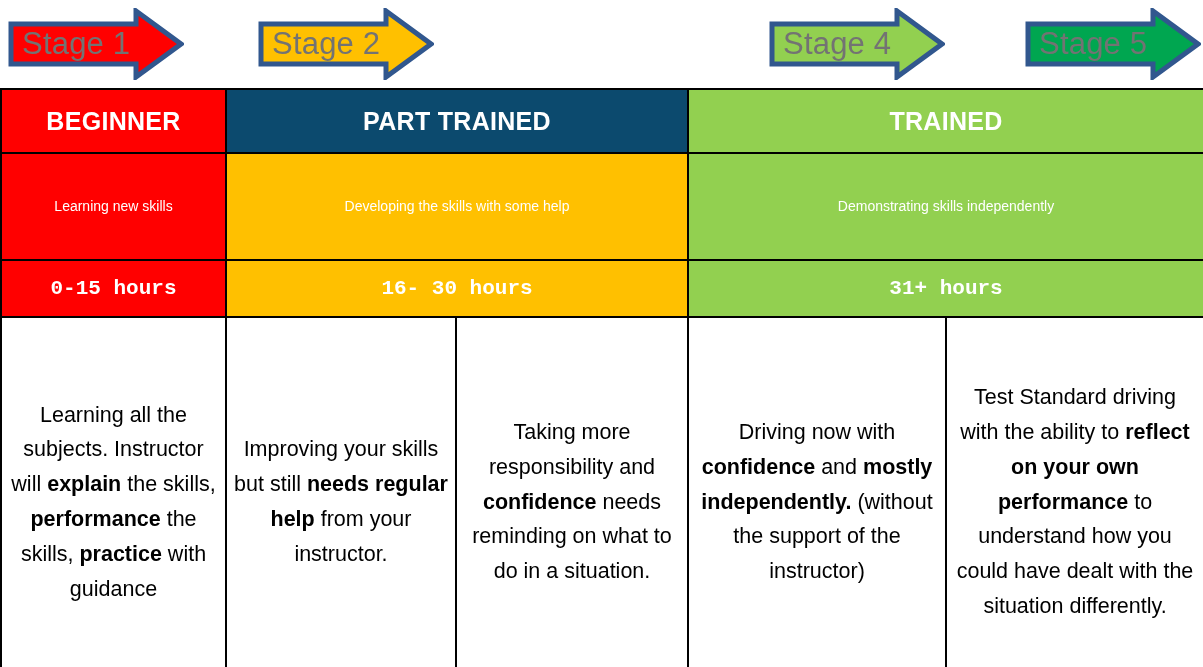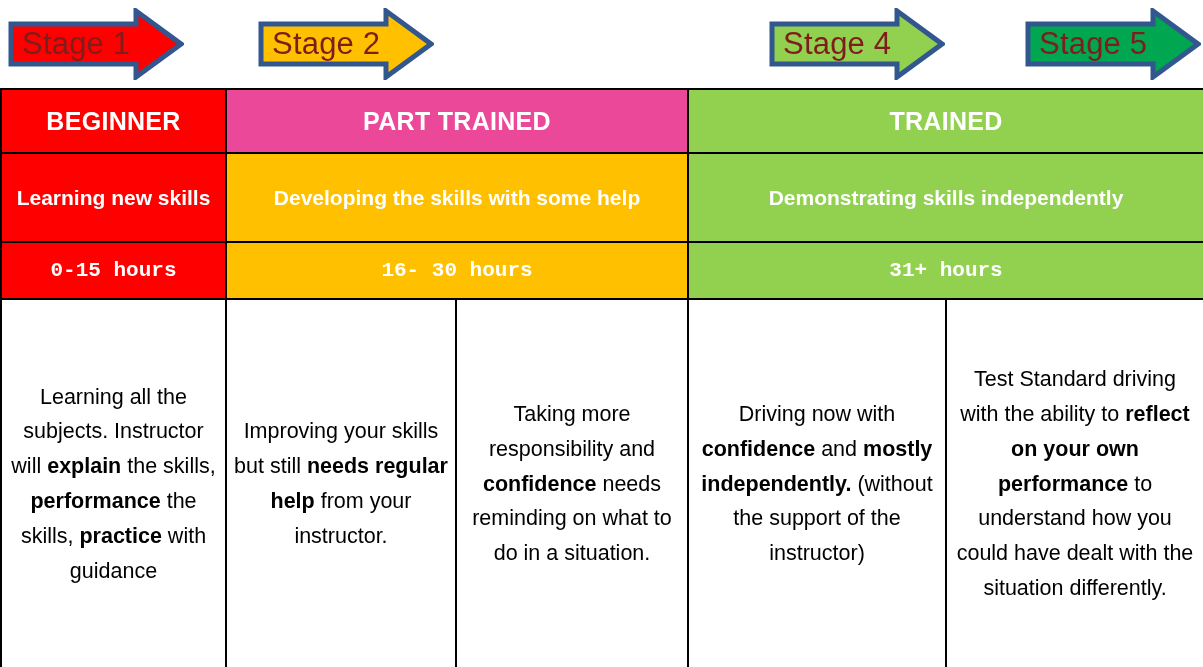--- a/index.html
+++ b/index.html
@@ -34,21 +34,21 @@
     left: 0; top: 0;
     width: 100%;
     height: 100%;
     display: block;
   }
   .stage-arrow .arrow-label {
     position: absolute;
     left: 0;
     top: 50%;
     transform: translateY(-50%);
-    color: #7f1d1d;
+    color: #737373;
     font-size: 31px;
     font-weight: 400;
     letter-spacing: 0.2px;
     white-space: nowrap;
     z-index: 2;
     padding-left: 14px;
   }
 
   
   #stage-arrow-1 { left: 8px;    width: 176px; }
@@ -75,24 +75,24 @@
   }
 
   .level-cell {
     height: 64px;
     color: #ffffff;
     font-size: 25px;
     font-weight: bold;
     letter-spacing: 0.3px;
   }
   .desc-cell {
-    height: 89px;
+    height: 107px;
     color: #ffffff;
-    font-size: 21px;
-    font-weight: bold;
+    font-size: 14px;
+    font-weight: normal;
     line-height: 1.3;
   }
   .hours-cell {
     height: 57px;
     color: #ffffff;
     font-size: 21px;
     font-weight: bold;
     font-family: Liberation Mono, monospace;
   }
 
@@ -155,21 +155,21 @@
       <col style="width:225px">
       <col style="width:230px">
       <col style="width:232px">
       <col style="width:258px">
       <col style="width:258px">
     </colgroup>
     <tbody>
 
       <tr>
         <td class="level-cell bg-red" style="background: rgb(255, 0, 0);">BEGINNER</td>
-        <td class="level-cell bg-amber" colspan="2" style="background: #ec4899;">PART TRAINED</td>
+        <td class="level-cell bg-amber" colspan="2" style="background: #0c4a6e;">PART TRAINED</td>
         <td class="level-cell bg-green" colspan="2" style="background: rgb(146, 208, 80);">TRAINED</td>
       </tr>
 
       <tr>
         <td class="desc-cell bg-red" style="background: rgb(255, 0, 0);">Learning new skills</td>
         <td class="desc-cell bg-amber" colspan="2" style="background: rgb(255, 192, 0);">Developing the skills with some help</td>
         <td class="desc-cell bg-green" colspan="2" style="background: rgb(146, 208, 80);">Demonstrating skills independently</td>
       </tr>
 
       <tr>

